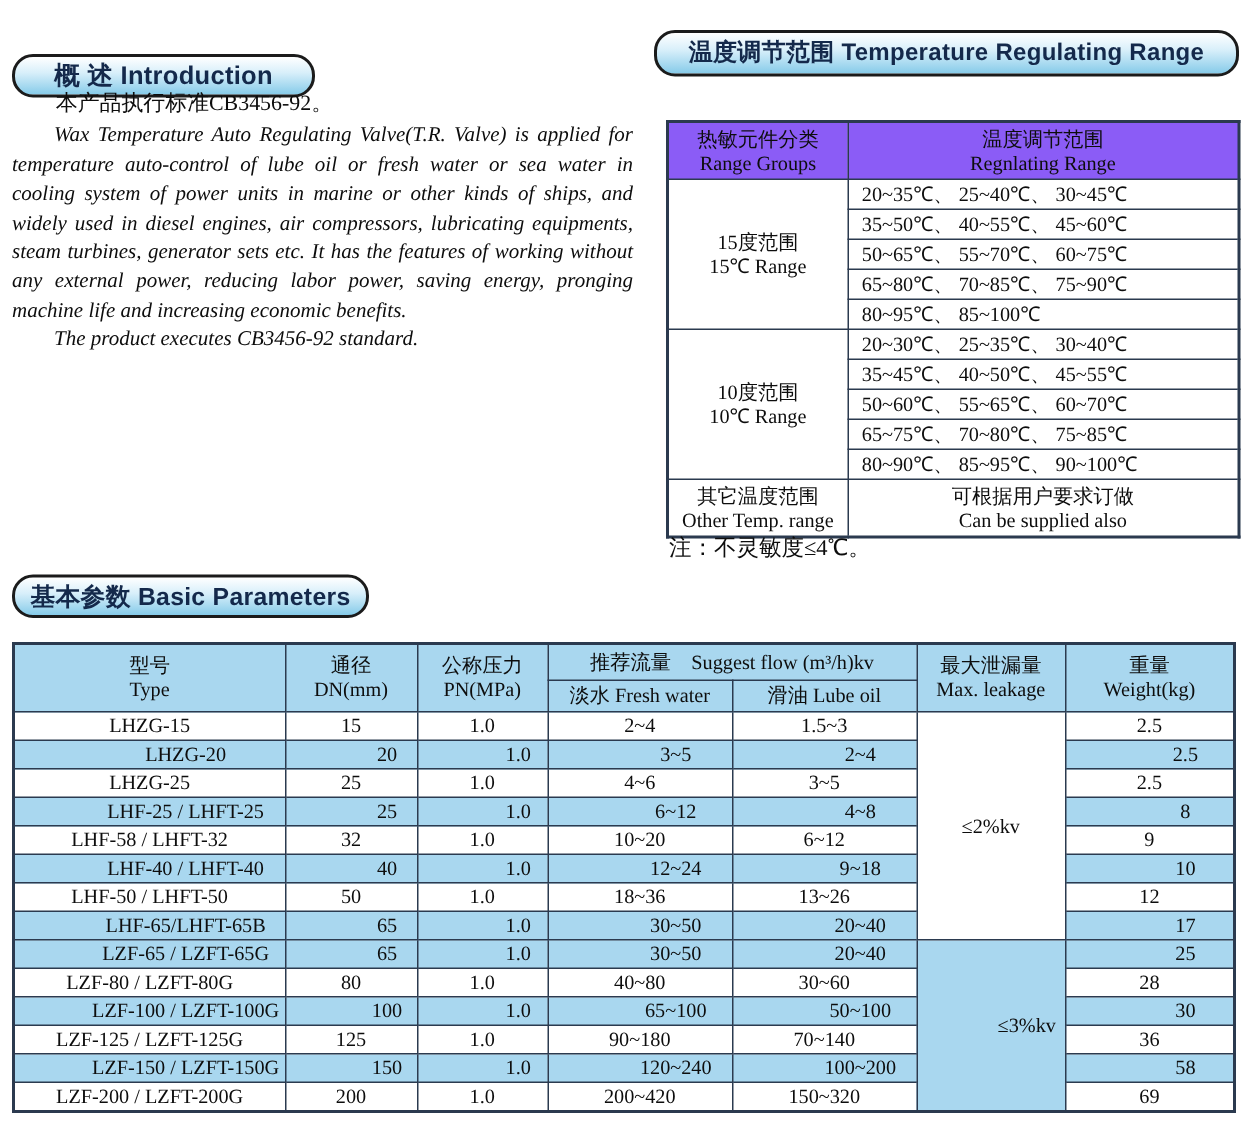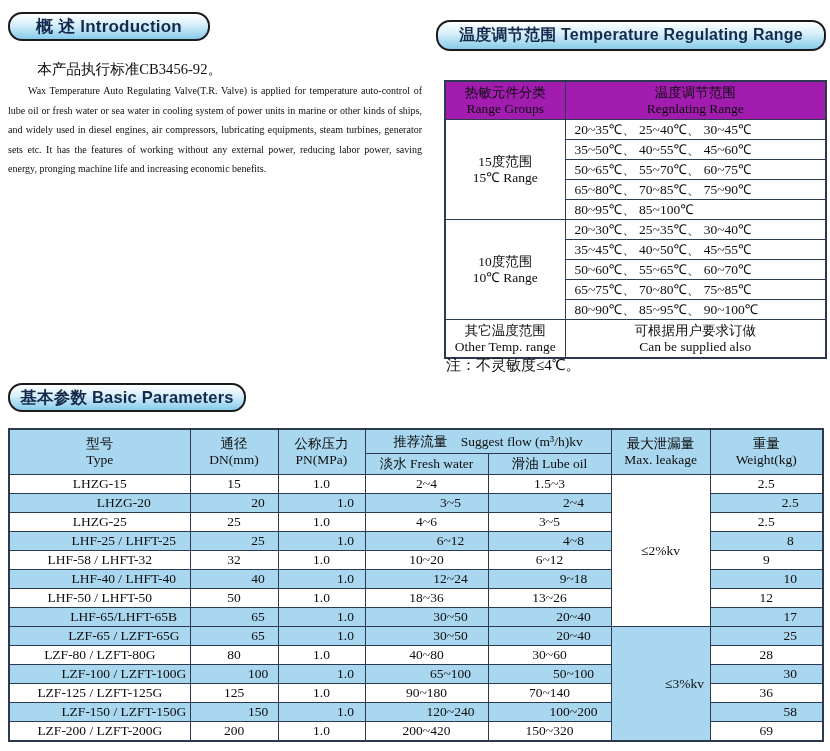--- a/index.html
+++ b/index.html
@@ -10,35 +10,35 @@
     overflow:hidden;
   }
   .title-bar {
     position:absolute; box-sizing:border-box;
     border:2px solid #1b1b1b; border-radius:14px;
     background:linear-gradient(to bottom, #ffffff 0%, #d8effa 42%, #86cbe9 100%);
     font-family:"Liberation Sans", sans-serif; font-weight:700; color:#14294b;
     display:flex; align-items:center; justify-content:center;
     letter-spacing:0.2px; white-space:nowrap;
   }
-  #intro-title  { left:8px;  top:12px;  width:202px; height:29px; font-size:17px; }
+  #intro-title  { left:8px;  top:36px;  width:202px; height:29px; font-size:17px; }
   #temp-title   { left:436px; top:20px; width:390px; height:31px; font-size:16px; }
   #params-title { left:8px;  top:383px; width:238px; height:29px; font-size:16.5px; }
 
   #intro-text { position:absolute; left:8px; top:57px; width:414px; }
   .p-zh { margin:0; font-size:14.6px; line-height:24.4px; text-align:justify; text-indent:2em; }
-  .p-en { margin:0; font-size:10px; line-height:19.4px; text-align:justify; text-indent:2em; }
+  .p-en { margin:0; font-size:14px; line-height:19.4px; text-align:justify; text-indent:2em;font-style:italic; }
 
   table { border-collapse:collapse; }
   th, td { padding:0; }
 
   #temp-wrap { position:absolute; left:444px; top:80px; }
   #temp-table { width:381px; border:2px solid #2b3a4f; table-layout:fixed; }
   #temp-table th, #temp-table td { border:1px solid #2b3a4f; font-size:13.5px; font-weight:normal; }
-  #temp-table th { background:#a21caf; height:37px; }
+  #temp-table th { background:#8b5cf6; height:37px; }
   .hz, .he { line-height:16px; text-align:center; }
   .range-cell { height:18px; text-align:left; padding-left:9px; }
   .group-cell { text-align:center;margin-left:28px; }
   .other-row td { height:37px; text-align:center; }
   #temp-note { position:absolute; left:446px; top:356px; font-size:15px; }
 
   #params-wrap { position:absolute; left:8px; top:428px; }
   #params-table { width:814px; border:2px solid #2b3a4f; table-layout:fixed; }
   #params-table th, #params-table td {
     border:1px solid #2b3a4f; text-align:center; font-size:13.5px; font-weight:normal;
@@ -52,20 +52,21 @@
   tr.sect td { border-top:2px solid #2b3a4f; }
 </style>
 </head>
 <body>
 
 <div id="intro-title" class="title-bar">概 述 Introduction</div>
 
 <div id="intro-text">
   <p class="p-zh">本产品执行标准CB3456-92。</p>
   <p class="p-en">Wax Temperature Auto Regulating Valve(T.R. Valve) is applied for temperature auto-control of lube oil or fresh water or sea water in cooling system of power units in marine or other kinds of ships, and widely used in diesel engines, air compressors, lubricating equipments, steam turbines, generator sets etc. It has the features of working without any external power, reducing labor power, saving energy, pronging machine life and increasing economic benefits.</p>
+  <p class="p-en">The product executes CB3456-92 standard.</p>
 </div>
 
 <div id="temp-title" class="title-bar">温度调节范围 Temperature Regulating Range</div>
 
 <div id="temp-wrap">
   <table id="temp-table">
     <colgroup>
         <col style="width:120px">
         <col style="width:261px">
       </colgroup>

